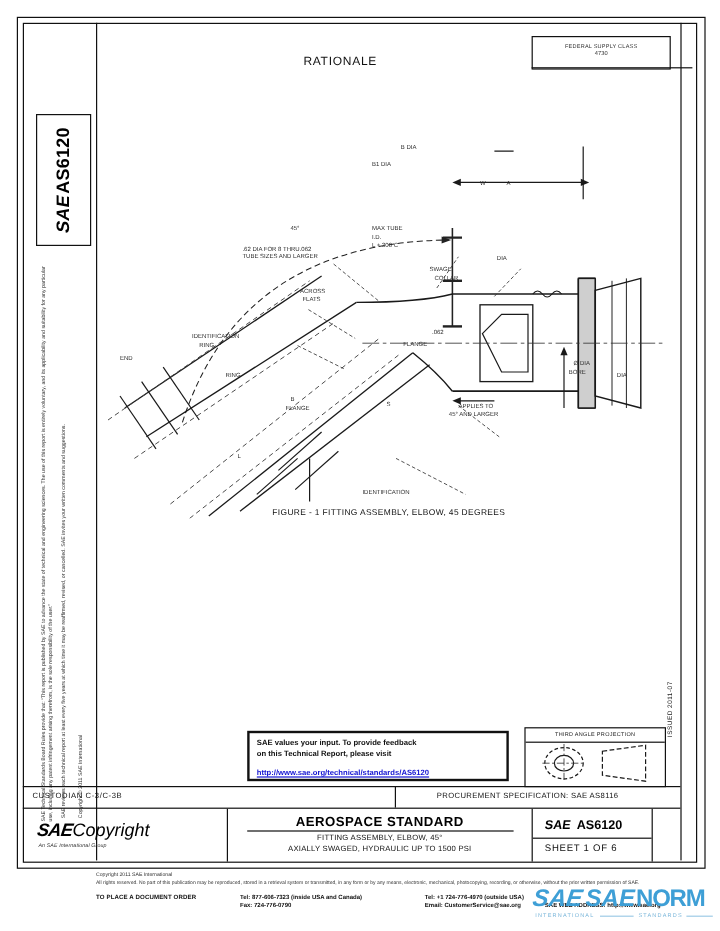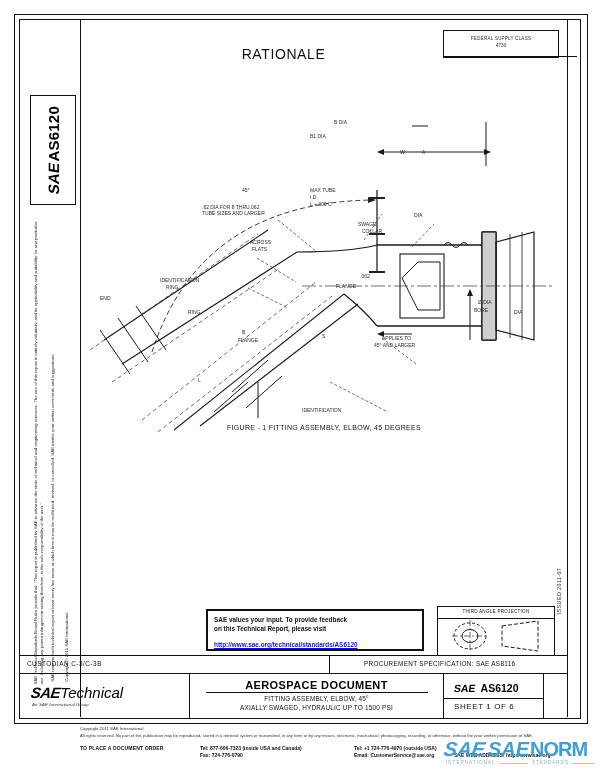--- a/index.html
+++ b/index.html
@@ -25,21 +25,21 @@
   .legal .col{position:absolute;top:0;height:470px;width:18px;}
   .legal .col span{position:absolute;left:-226px;top:226px;width:470px;
      transform:rotate(-90deg);font-size:4.4px;line-height:5.6px;color:#2b2b2b;
      text-align:left;display:block;}
   .legal .c1{left:0px;}
   .legal .c2{left:14px;}
   .legal .c3{left:28px;}
 
   
   .rationale-title{position:absolute;left:0;top:46px;width:567px;text-align:center;
-     font-size:14px;letter-spacing:.6px;color:#111;}
+     font-size:10px;letter-spacing:.6px;color:#111;}
   .rationale-body{position:absolute;left:96px;top:66px;font-size:7.6px;letter-spacing:.15px;color:#111;}
 
   .fsc-box{position:absolute;left:443px;top:30px;width:114px;height:26px;border:1px solid #111;background:#fff;}
   .fsc-box .l1{position:absolute;left:0;top:5px;width:100%;text-align:center;font-size:4.6px;letter-spacing:.2px;color:#333;}
   .fsc-box .l2{position:absolute;left:0;top:12px;width:100%;text-align:center;font-size:4.8px;color:#333;}
   .fsc-underline{position:absolute;left:443px;top:56px;width:134px;height:0;border-top:1px solid #111;}
 
   
   .drawing{position:absolute;left:82px;top:82px;width:484px;height:350px;}
   .drawing svg{display:block;}
@@ -303,27 +303,27 @@
 
   <div class="cust-bar">
     <div class="left">CUSTODIAN  C-3/C-3B</div>
     <div class="right">PROCUREMENT SPECIFICATION: SAE AS8116</div>
   </div>
   <div class="cust-split"></div>
 
   <div class="tb">
     <div class="cell c-logo">
       <div class="logo-wrap">
-        <span class="logo-sae">SAE</span><span class="logo-aero">Technical</span>
+        <span class="logo-sae">SAE</span><span class="logo-aero">Copyright</span>
       </div>
       <div class="logo-sub">An SAE International Group</div>
     </div>
 
     <div class="cell c-mid">
-      <div class="tb-title">AEROSPACE DOCUMENT</div>
+      <div class="tb-title">AEROSPACE STANDARD</div>
       <div class="tb-rule"></div>
       <div class="tb-sub1">FITTING ASSEMBLY, ELBOW, 45°</div>
       <div class="tb-sub2">AXIALLY SWAGED, HYDRAULIC  UP TO 1500 PSI</div>
     </div>
 
     <div class="cell c-num">
       <div class="num-line">
         <span class="mk">SAE</span><span>AS6120</span>
       </div>
       <div class="num-rule"></div>

